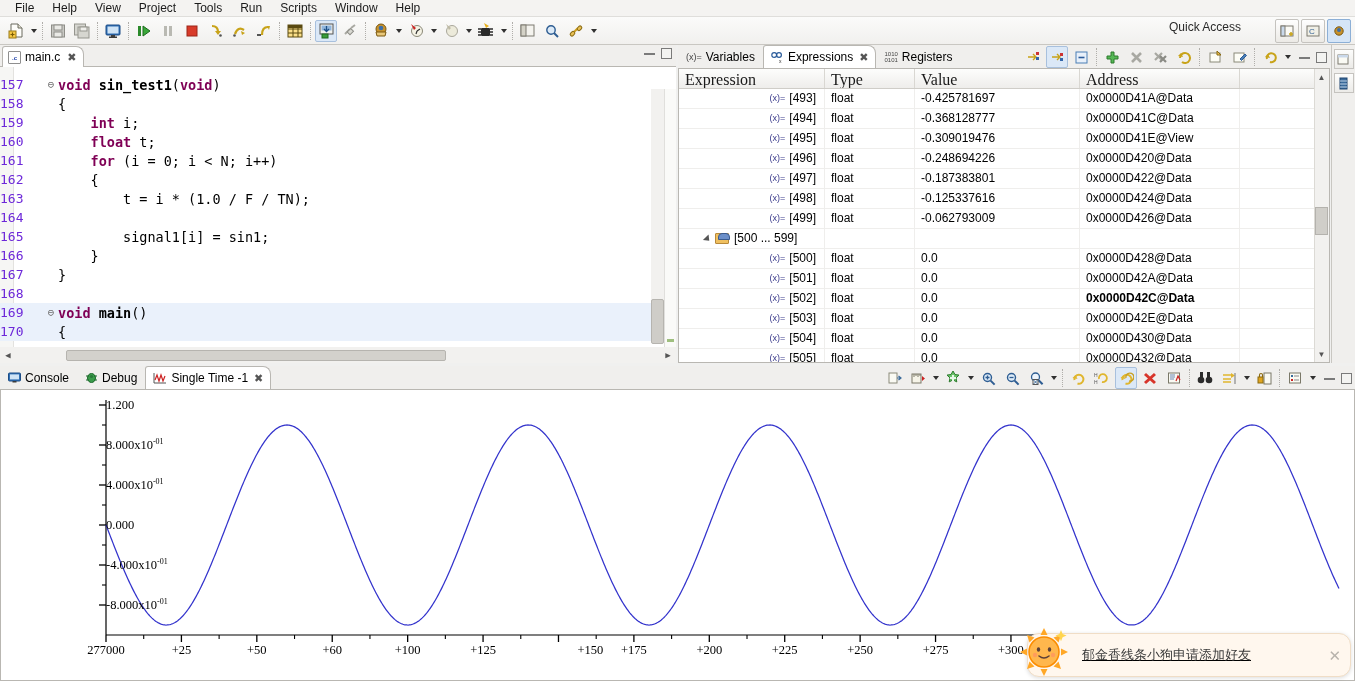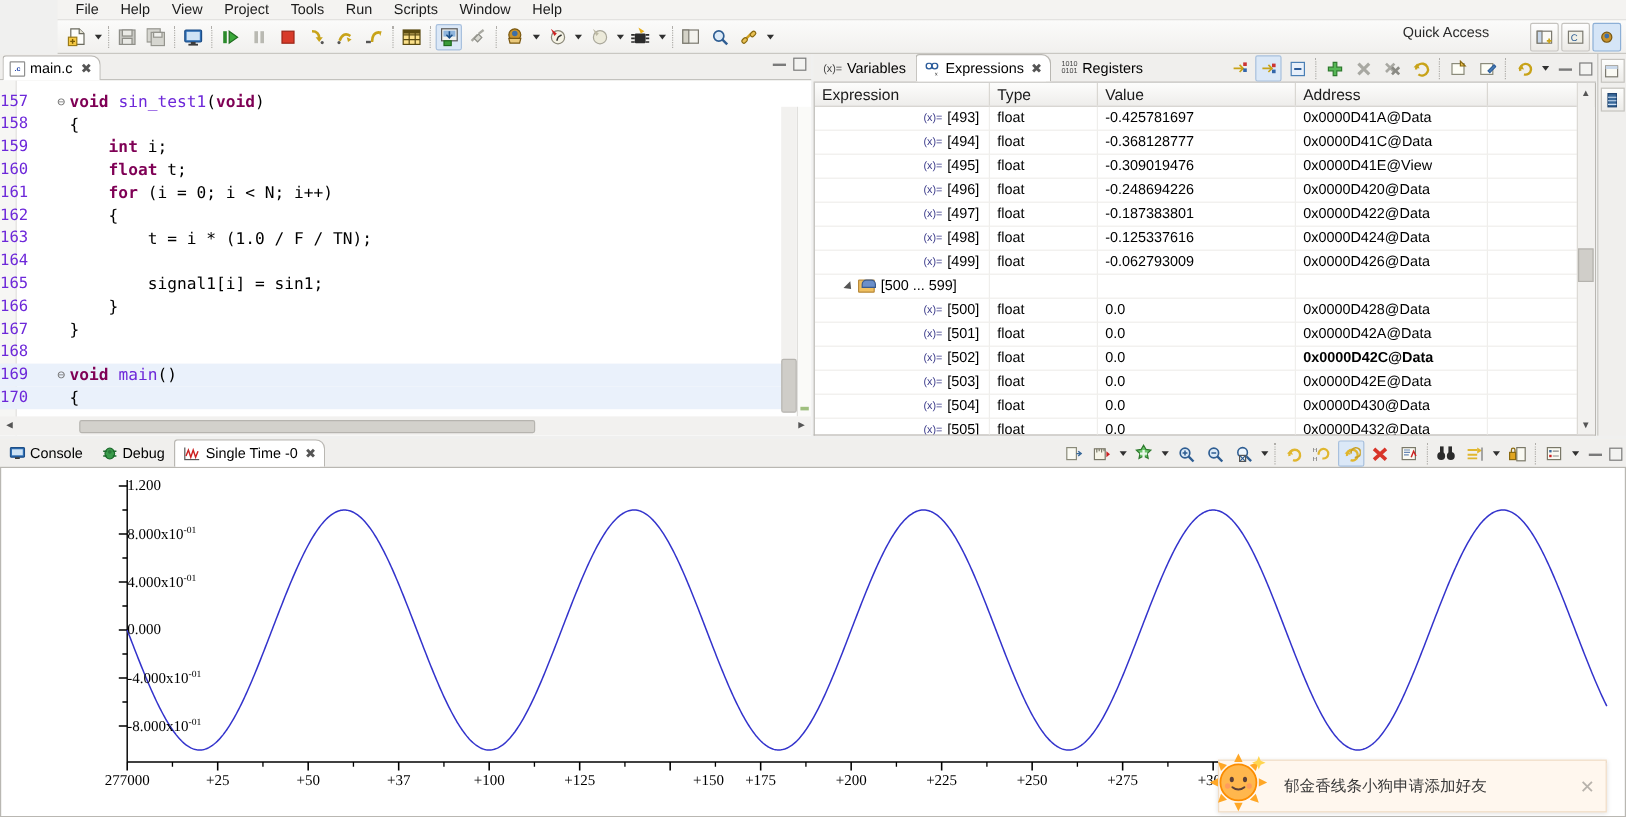--- a/index.html
+++ b/index.html
@@ -5,21 +5,21 @@
   * { box-sizing: border-box; }
   html, body {
     margin: 0; padding: 0;
     width: 1355px; height: 681px;
     overflow: hidden;
     background: #f0f0ef;
     font-family: "Liberation Sans", sans-serif;
     font-size: 12px;
     color: #000;
   }
-  #app { position: relative; width: 1355px; height: 496px; padding-left: 48px; }
+  #app { position: relative; width: 1355px; height: 496px; }
 
   
   .menubar {
     height: 17px;
     background: #f4f3f1;
     display: flex;
     align-items: center;
     padding-left: 6px;
     border-bottom: 1px solid #dfdedb;
   }
@@ -146,21 +146,21 @@
   .lnum {
     width: 44px; text-align: left; padding-right: 2px;
     color: #6d28d9; font-size: 13px;
     font-family: "DejaVu Sans Mono", monospace;
   }
   .fold {
     width: 14px; text-align: center; color: #707070; font-size: 11px;
   }
   .ctext { font-size: 13.5px; color: #000; letter-spacing: 0px; }
   .kw { color: #7f0055; font-weight: bold; }
-  .fn { color: #6d28d9; font-weight: normal; }
+  .fn { color: #000000; font-weight: bold; }
   .editor-vscroll {
     position: absolute; right: 12px; top: 22px; width: 13px; bottom: 28px;
     background: #f2f1ef;
   }
   .editor-vthumb {
     position: absolute; right: 12px; top: 232px; width: 13px; height: 45px;
     background: #cfcdc8; border: 1px solid #b6b4af; border-radius: 2px;
   }
   .editor-hscroll {
     position: absolute; left: 0; right: 0; bottom: 0; height: 16px;
@@ -212,21 +212,22 @@
   .table-wrap {
     position: absolute; left: 0; right: 0; top: 24px; bottom: 0;
     background: #fff;
     border: 1px solid #b9b7b2; border-top: none;
     overflow: hidden;
   }
   .thead {
     display: flex; height: 20px;
     background: linear-gradient(#fdfdfc,#eeedeb);
     border-bottom: 1px solid #cfcdc8;
-    font-size: 13px;
+    font-size: 16px;
+    font-family: Liberation Serif, serif;
   }
   .th {
     padding: 2px 0 0 6px;
     border-right: 1px solid #d9d7d2;
     color: #1a1a1a;
     overflow: hidden; white-space: nowrap;
   }
   .trow {
     display: flex; height: 20px;
     border-bottom: 1px solid #efeeec;
@@ -314,28 +315,29 @@
   .sup { font-size: 8px; vertical-align: super; }
   .axis-label-x {
     position: absolute; top: 100%; margin-top: 8px;
     font-family: "Liberation Serif", serif;
     font-size: 12.5px; white-space: nowrap;
     transform: translateX(-50%);
   }
 
   
   .notif {
-    position: absolute; right: 16px; bottom: 4px;
+    position: absolute; right: 4px; bottom: 4px;
     width: 324px; height: 44px;
     background: #fff7ee;
     border: 1px solid #f0ddc6;
-    border-radius: 0;
+    border-radius: 12px;
     display: flex; align-items: center;
     box-shadow: 0 1px 4px rgba(0,0,0,.14);
     overflow: visible;
+    text-decoration: underline;
   }
   .sun {
     position: absolute; left: -10px; top: -8px;
     width: 52px; height: 52px;
   }
   .notif-text {
     margin-left: 54px; font-size: 13px; color: #3a3a3a;
     font-family: "DejaVu Sans", sans-serif;
   }
   .notif-close {
@@ -890,21 +892,21 @@
         <span>Debug</span>
       </div>
 
       <div class="vtab active">
         <span class="ticon">
           <svg width="14" height="12" viewBox="0 0 14 12">
             <path d="M1 1 v10 h12" stroke="#555" stroke-width="1" fill="none"></path>
             <path d="M2 8 L4 3 L6 9 L8 3 L10 9 L12 4" stroke="#cc2222" stroke-width="1.2" fill="none"></path>
           </svg>
         </span>
-        <span>Single Time -0</span>
+        <span>Single Time -1</span>
         <span class="xmark">✖</span>
       </div>
 
       <div class="vtoolbar">
         <div class="tb-btn">
           <svg width="15" height="15" viewBox="0 0 15 15">
             <rect x="2" y="2" width="8" height="10" fill="#fafaf3" stroke="#8a8a7a"></rect>
             <path d="M10 7 h4 M11.5 5 l2.5 2 l-2.5 2" stroke="#3a6a9a" stroke-width="1.2" fill="none"></path>
           </svg>
         </div>
@@ -1073,21 +1075,21 @@
           <div class="axis-label-y" style="left: 105px; top: 55px;">8.000x10<span class="sup">-01</span></div>
           <div class="axis-label-y" style="left: 105px; top: 95px;">4.000x10<span class="sup">-01</span></div>
           <div class="axis-label-y" style="left: 105px; top: 135px;">0.000</div>
           <div class="axis-label-y" style="left: 105px; top: 175px;">-4.000x10<span class="sup">-01</span></div>
           <div class="axis-label-y" style="left: 105px; top: 215px;">-8.000x10<span class="sup">-01</span></div>
         </div>
       <div id="x-labels">
           <div class="axis-label-x" style="left: 105px; top: 245px;">277000</div>
           <div class="axis-label-x" style="left: 180.413px; top: 245px;">+25</div>
           <div class="axis-label-x" style="left: 255.826px; top: 245px;">+50</div>
-          <div class="axis-label-x" style="left: 331.239px; top: 245px;">+37</div>
+          <div class="axis-label-x" style="left: 331.239px; top: 245px;">+60</div>
           <div class="axis-label-x" style="left: 406.651px; top: 245px;">+100</div>
           <div class="axis-label-x" style="left: 482.064px; top: 245px;">+125</div>
           <div class="axis-label-x" style="left: 557.477px; top: 245px; margin-left: 32px;">+150</div>
           <div class="axis-label-x" style="left: 632.89px; top: 245px;">+175</div>
           <div class="axis-label-x" style="left: 708.303px; top: 245px;">+200</div>
           <div class="axis-label-x" style="left: 783.716px; top: 245px;">+225</div>
           <div class="axis-label-x" style="left: 859.128px; top: 245px;">+250</div>
           <div class="axis-label-x" style="left: 934.541px; top: 245px;">+275</div>
           <div class="axis-label-x" style="left: 1009.95px; top: 245px;">+300</div>
           <div class="axis-label-x" style="left: 1085.37px; top: 245px;">+325</div>

